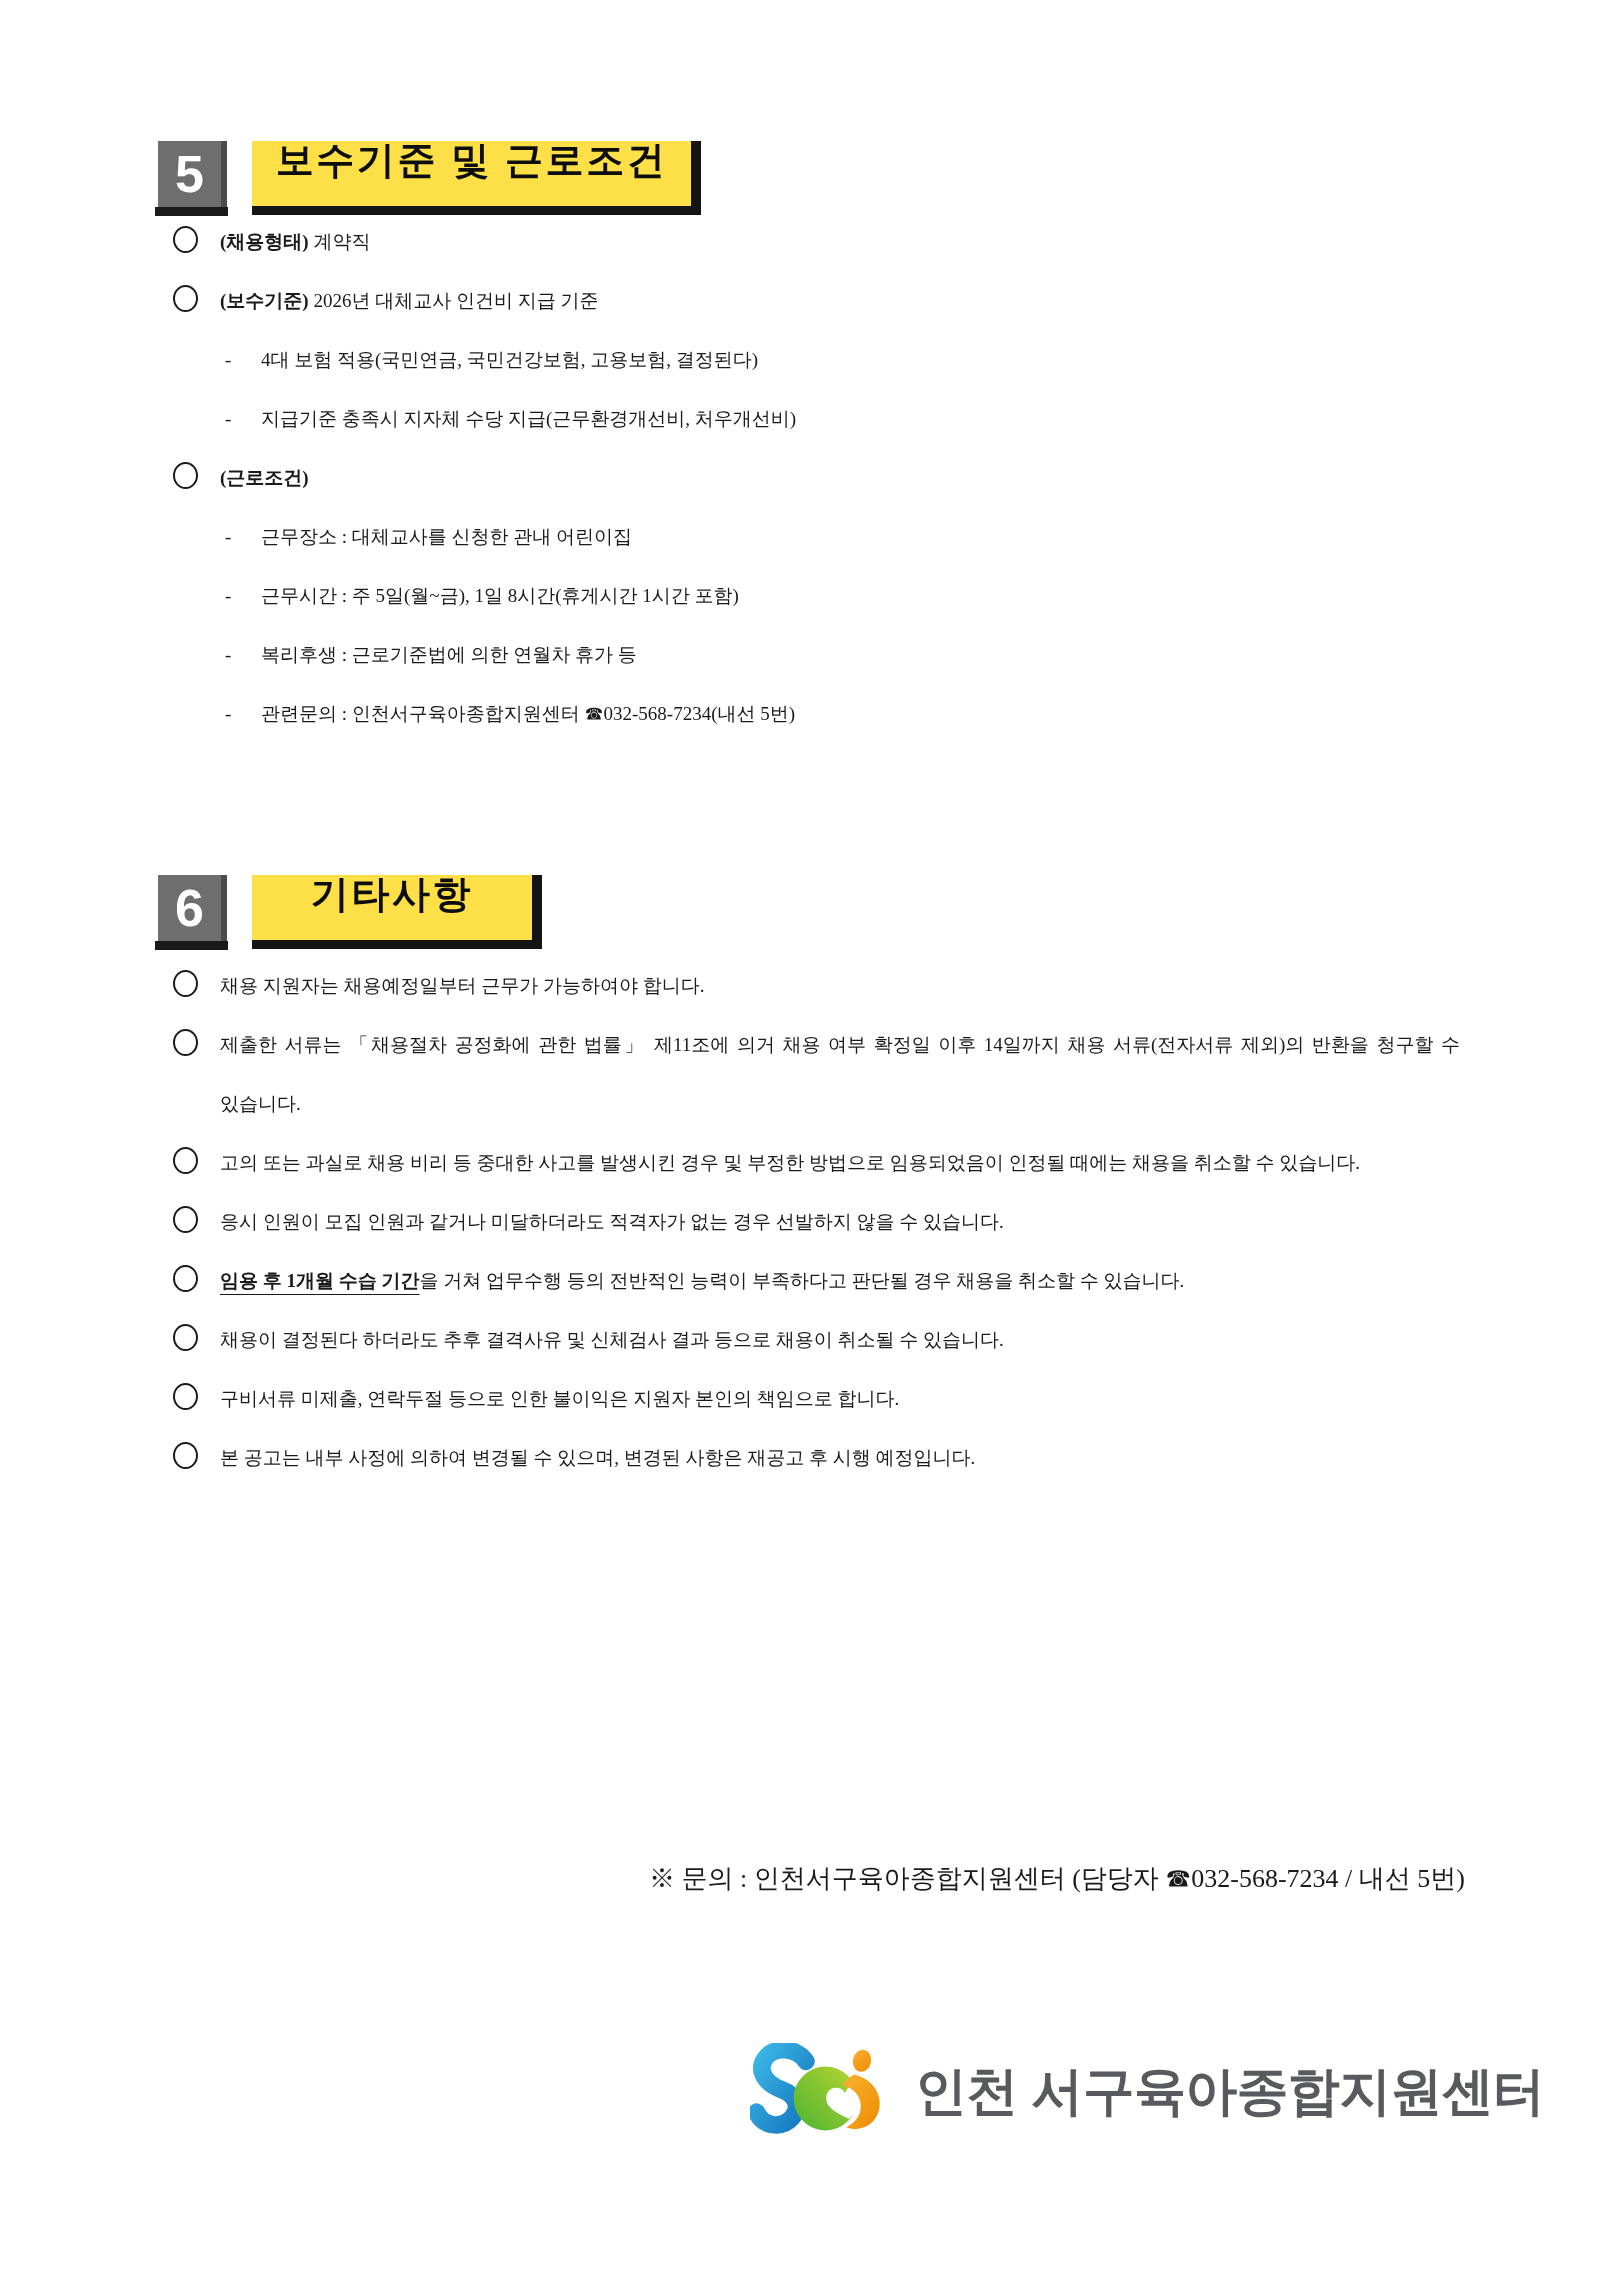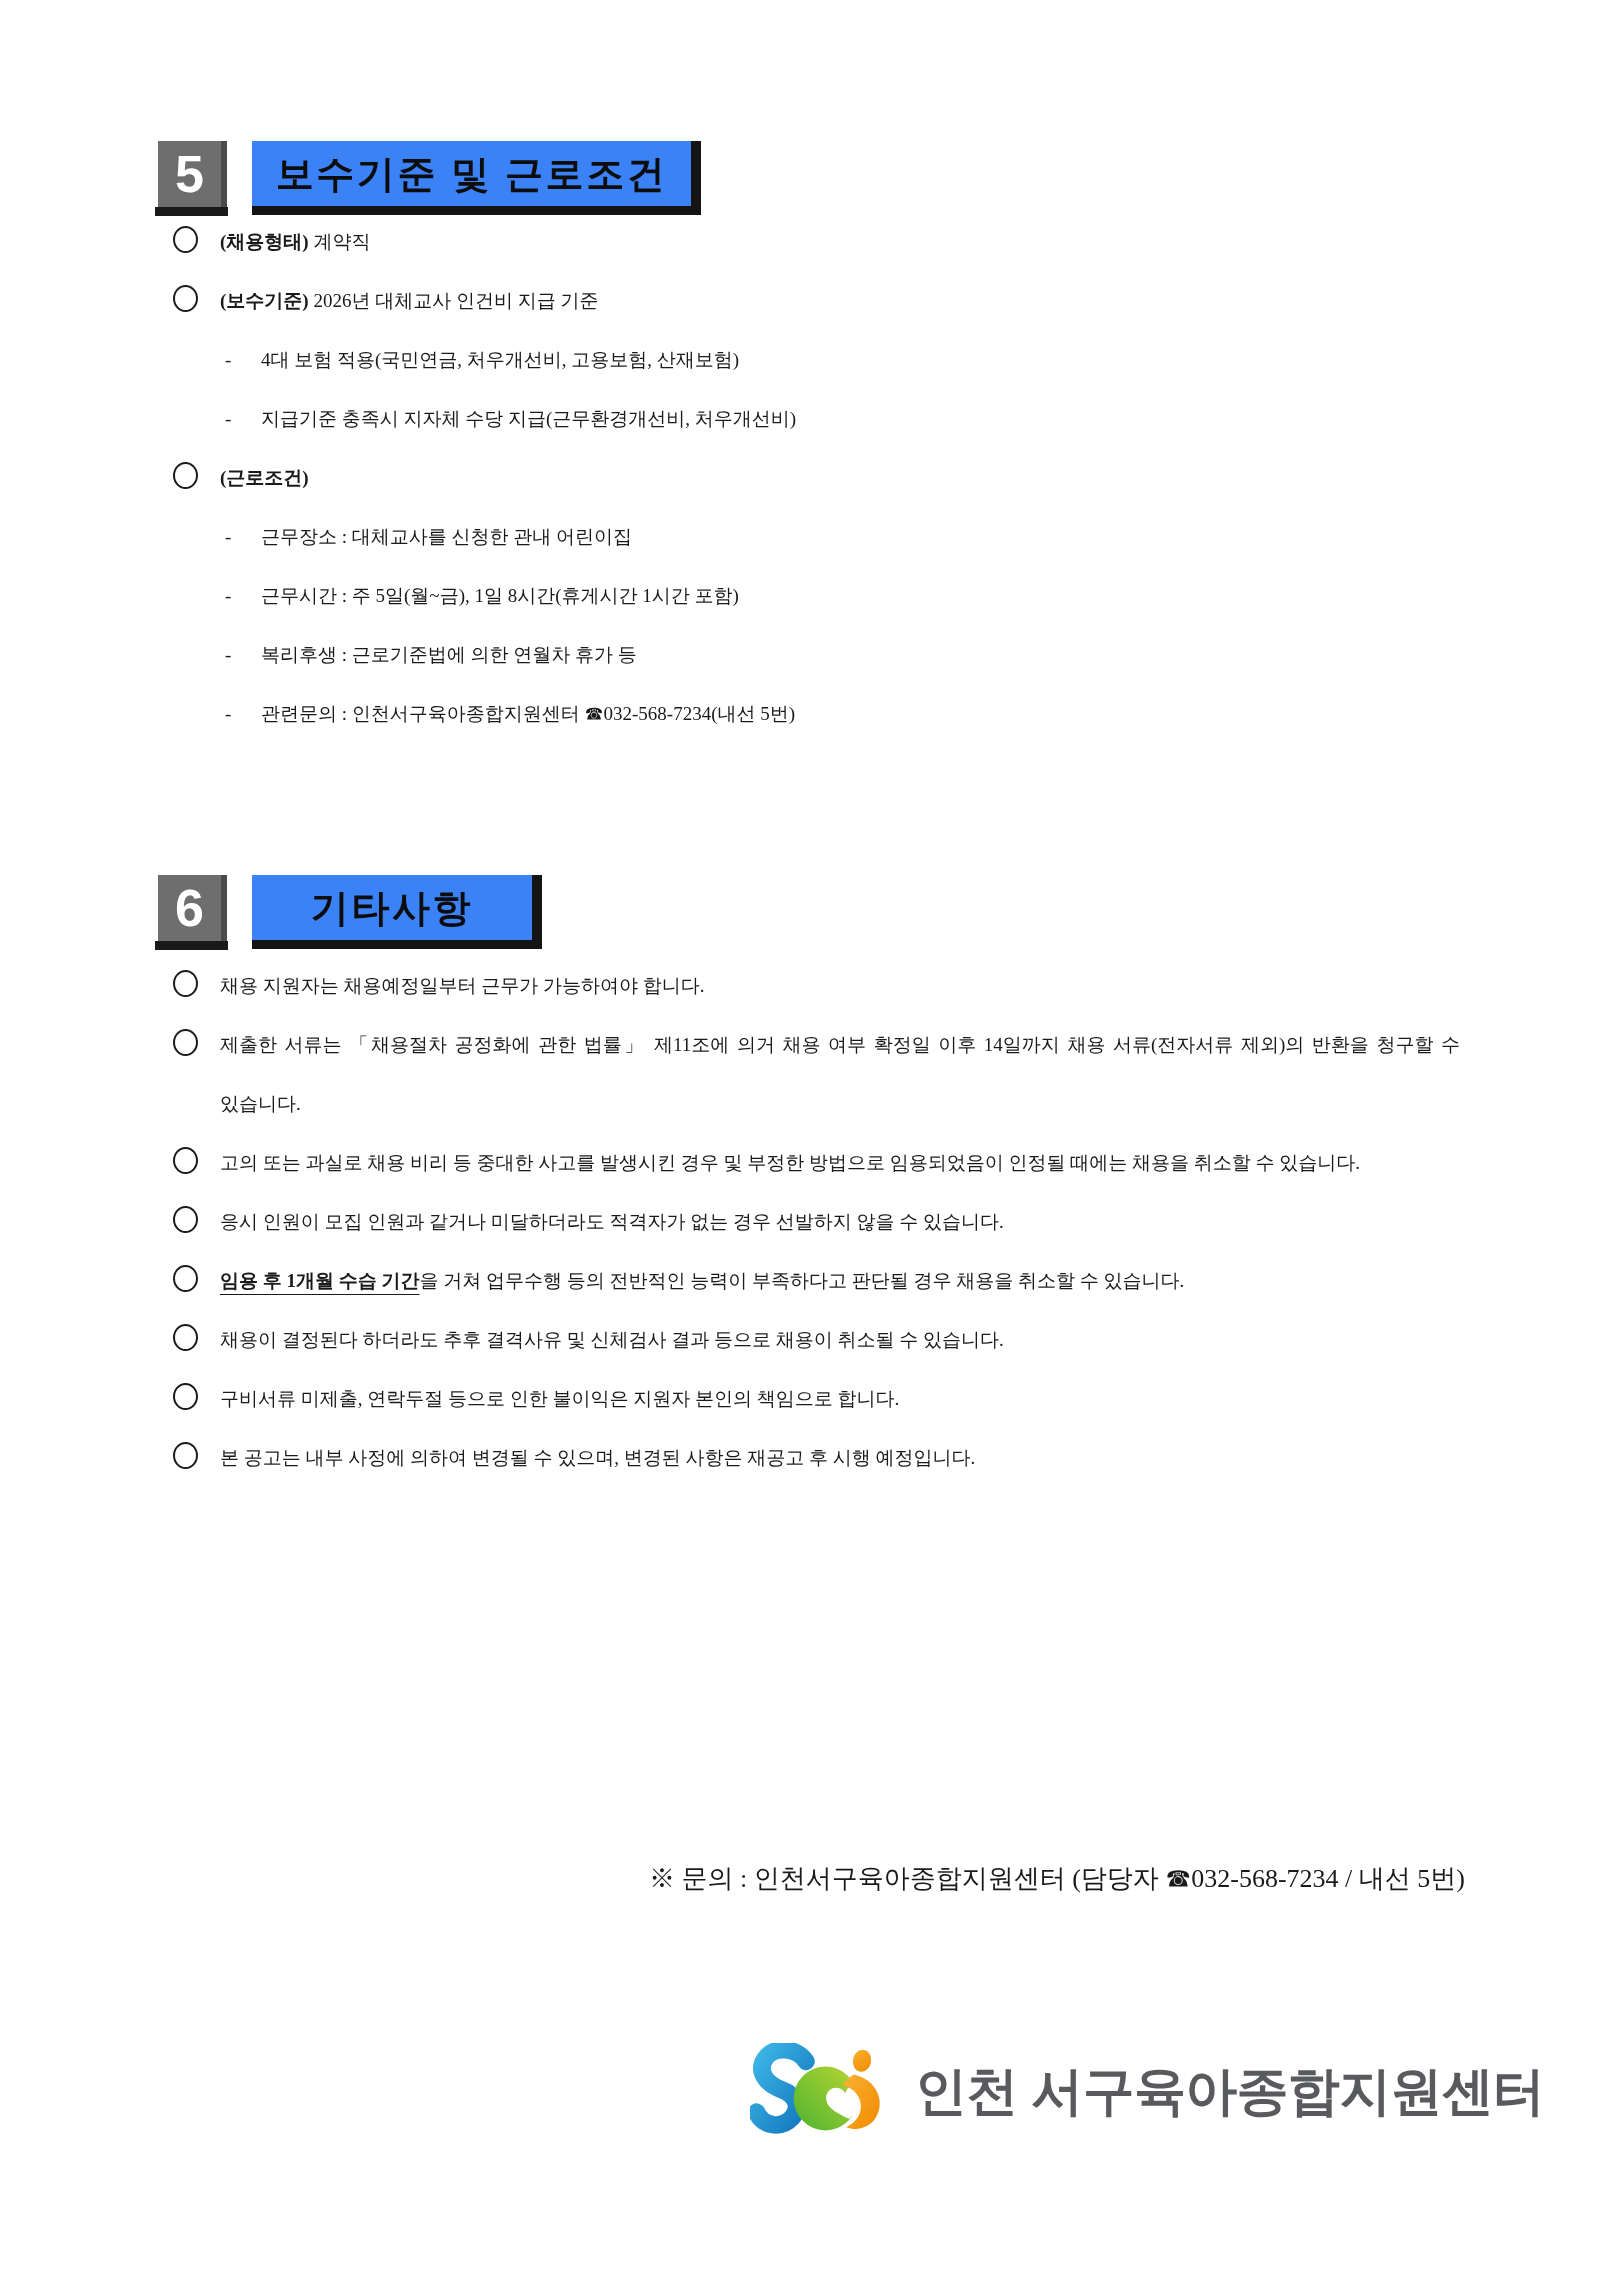--- a/index.html
+++ b/index.html
@@ -19,23 +19,23 @@
   }
   .num-box::after{
     content:"";position:absolute;left:-3.3px;right:-6.5px;top:100%;height:8.5px;background:#1a1a1a;
   }
   .num-box .num{
     font-family:"Liberation Sans","DejaVu Sans",sans-serif;
     font-weight:bold;font-size:52px;color:#ffffff;line-height:1;
   }
   .title-box{
     position:absolute;left:252px;height:65px;
-    background:#3b82f6;
+    background:#fde047;
     border-right:10.4px solid #141414;border-bottom:9px solid #141414;
-    display:flex;align-items:center;justify-content:center;
+    display:flex;justify-content:center;
   }
   .title-box .title{
     font-family:"Liberation Sans","DejaVu Sans",sans-serif;
     font-weight:bold;font-size:38px;color:#0d0d0d;letter-spacing:2.6px;line-height:1;
   }
   #s5-num{top:141px;} #s5-title{top:141px;width:439px;}
   #s6-num{top:875px;} #s6-title{top:875px;width:280px;}
 
   
   .list{
@@ -93,21 +93,21 @@
   <div class="list" id="s5-list">
 
     <div class="li">
       <span class="marker"></span><span class="label">(채용형태)</span><span> 계약직</span>
     </div>
 
     <div class="li">
       <span class="marker"></span><span class="label">(보수기준)</span><span> 2026년 대체교사 인건비 지급 기준</span>
     </div>
     <div class="sub">
-      <span class="dash">-</span><span>4대 보험 적용(국민연금, 처우개선비, 고용보험, 산재보험)</span>
+      <span class="dash">-</span><span>4대 보험 적용(국민연금, 국민건강보험, 고용보험, 결정된다)</span>
     </div>
     <div class="sub">
       <span class="dash">-</span><span>지급기준 충족시 지자체 수당 지급(근무환경개선비, 처우개선비)</span>
     </div>
 
     <div class="li">
       <span class="marker"></span><span class="label">(근로조건)</span>
     </div>
     <div class="sub">
       <span class="dash">-</span><span>근무장소 : 대체교사를 신청한 관내 어린이집</span>

